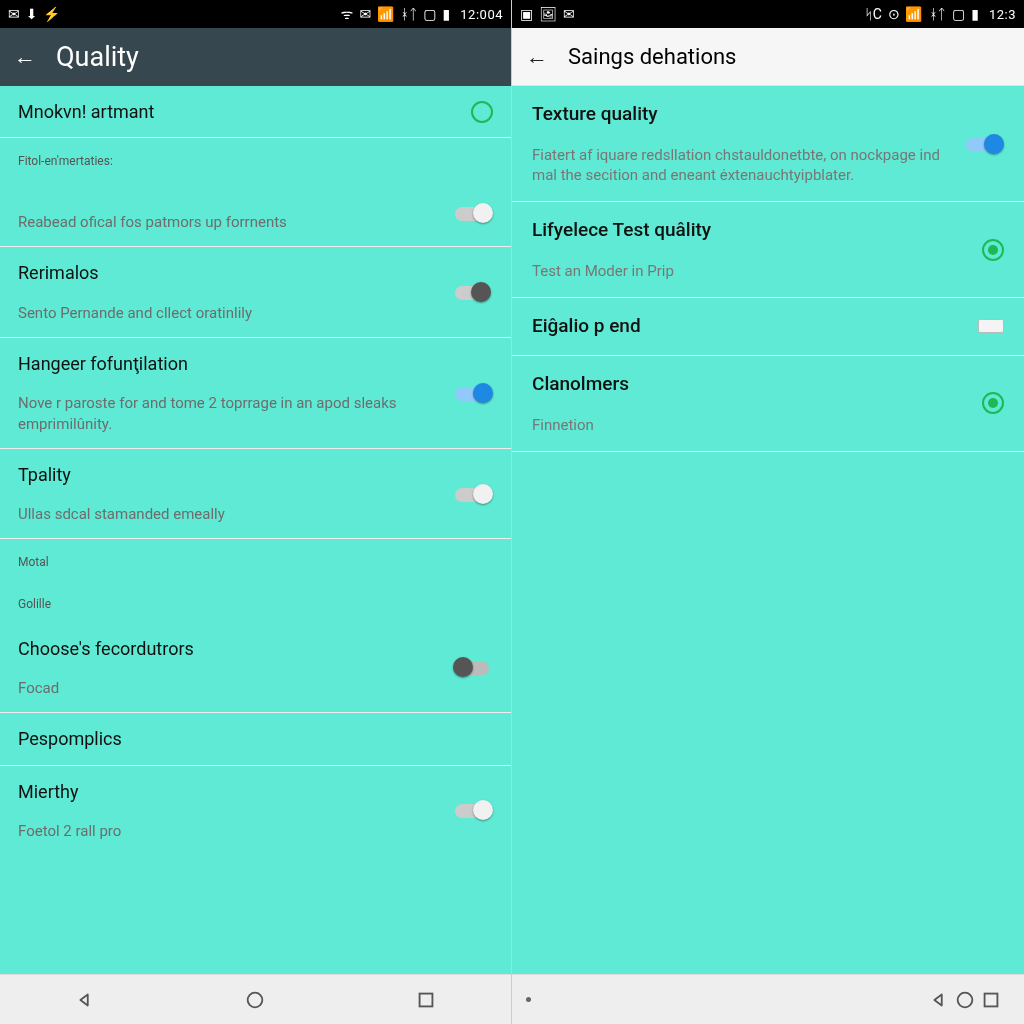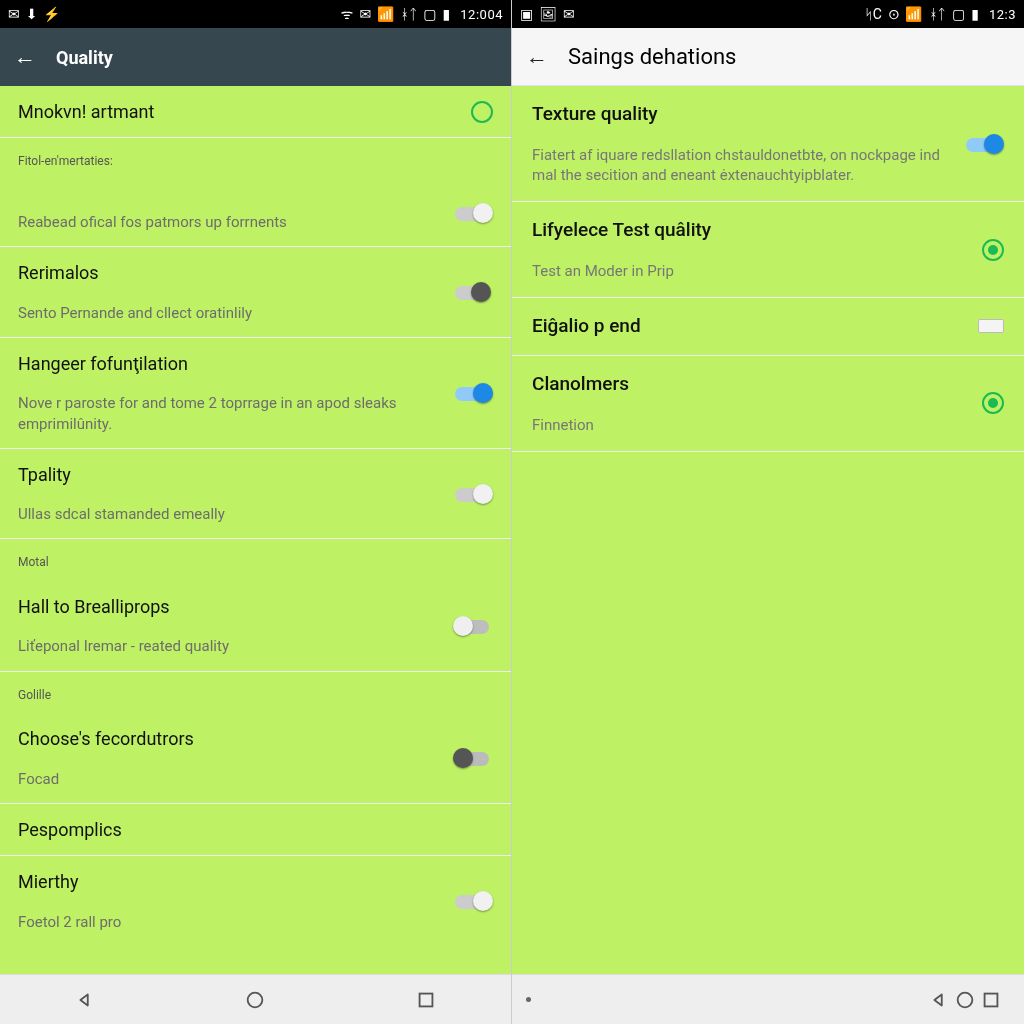--- a/index.html
+++ b/index.html
@@ -14,25 +14,25 @@
   .statusbar .sb-left  { display: flex; gap: 6px; align-items: center; }
   .statusbar .sb-right { margin-left: auto; display: flex; gap: 6px; align-items: center; }
   .statusbar .glyph { font-size: 14px; line-height: 1; }
   .statusbar .clock { font-size: 13px; letter-spacing: 0.5px; margin-left: 4px; }
 
   
   .appbar { height: 58px; display: flex; align-items: center; padding: 0 14px; gap: 20px; }
   .appbar.dark  { background: #37474f; color: #fff; }
   .appbar.light { background: #f6f6f6; color: #222; border-bottom: 1px solid #e2e2e2; }
   .appbar .back { font-size: 22px; line-height: 1; }
-  .appbar .title { font-size: 18px; font-weight: 700; }
+  .appbar .title { font-size: 27px; font-weight: 400; }
   .appbar.light .title { font-weight: 400; color: #000; font-size: 22px; }
 
   
-  .list { flex: 1 1 auto; overflow: hidden; background: #bef264; }
+  .list { flex: 1 1 auto; overflow: hidden; background: #5eead4; }
   .row { padding: 14px 18px 14px 18px; border-bottom: 1px solid #eee; display: flex; align-items: center; justify-content: space-between; gap: 12px; }
   .row.noborder { border-bottom: none; }
   .row .txt { flex: 1 1 auto; min-width: 0; }
   .row .title { font-size: 18px; color: #111; line-height: 1.3; }
   .row .sub   { font-size: 15px; color: #6d6d6d; margin-top: 18px; line-height: 1.35; }
   .row.header .title { color: #555; font-size: 12px; }
   .row.header { padding-top: 16px; padding-bottom: 10px; border-bottom: none; }
   .row.simple .title { font-size: 18px; }
 
   
@@ -170,32 +170,20 @@
             </div>
           </div>
       </div>
 
       <div class="row header">
         <div class="txt">
             <div class="title">Motal</div>
           </div>
       </div>
 
-      <div class="row">
-        <div class="txt">
-          <div class="title">Hall to Brealliprops</div>
-          <div class="sub">Liťeponal Iremar - reated quality</div>
-        </div>
-        <div class="control">
-            <div class="switch off">
-              <div class="track"></div>
-              <div class="thumb"></div>
-            </div>
-          </div>
-      </div>
 
       <div class="row header">
         <div class="txt">
             <div class="title">Golille</div>
           </div>
       </div>
 
       <div class="row">
         <div class="txt">
           <div class="title">Choose's fecordutrors</div>

